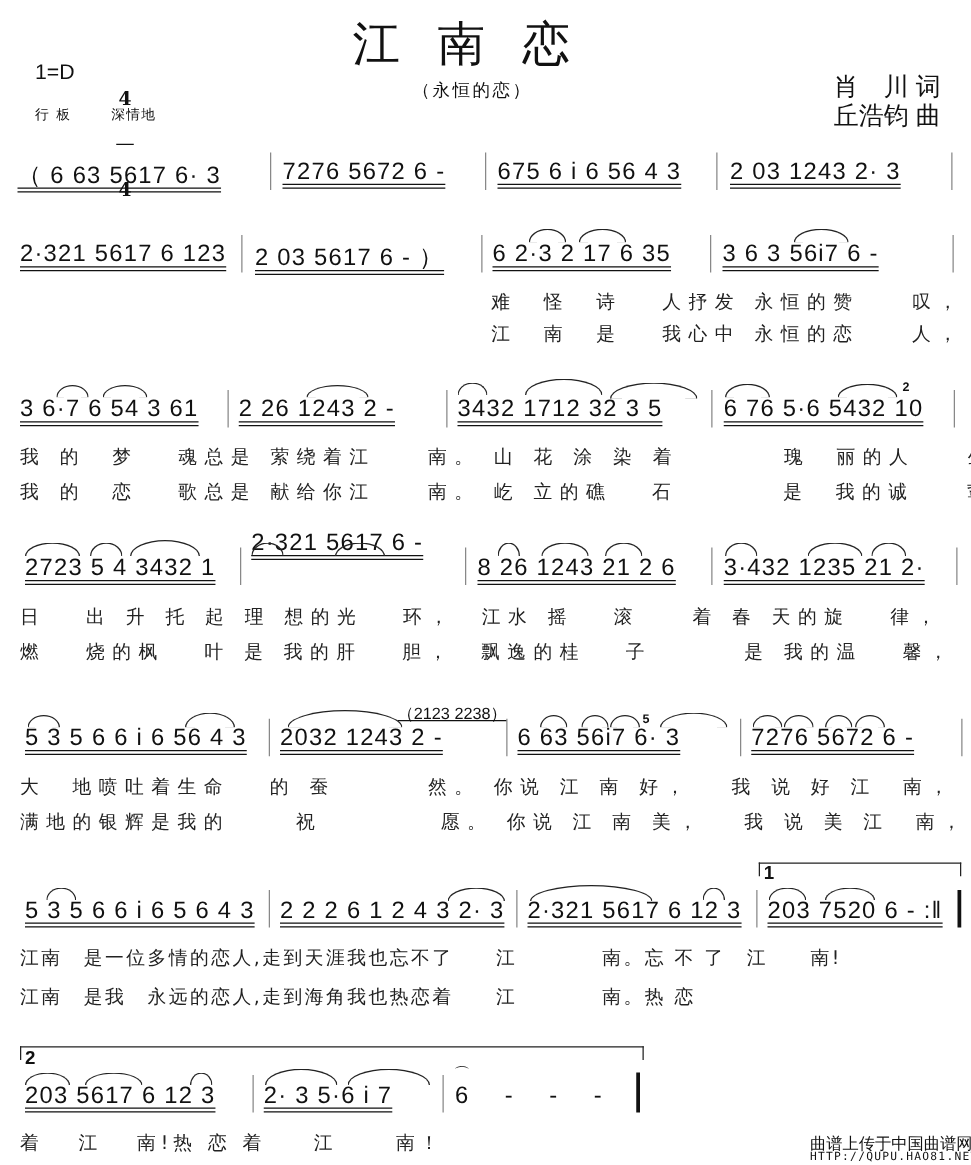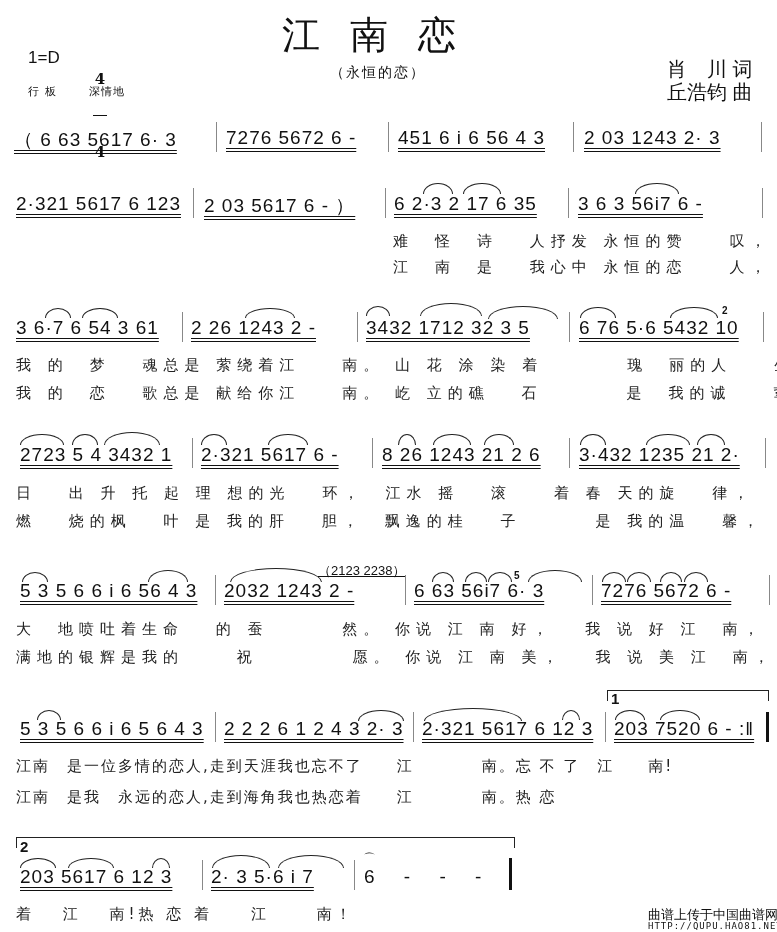--- a/index.html
+++ b/index.html
@@ -39,21 +39,21 @@
 <div class="abs tempo" style="left:28px;top:84px;letter-spacing:6px;">行板</div>
 <div class="abs tempo" style="left:89px;top:84px;letter-spacing:1px;">深情地</div>
 <div class="abs credit" style="left:667px;top:56px;">肖　川 词</div>
 <div class="abs credit" style="left:667px;top:79px;">丘浩钧 曲</div>
 
 <div>
   <div class="abs notes" style="left:14px;top:127px;">（ 6 63 5617 6· 3</div>
   <div class="bar" style="left:216px;top:122px;height:30px;"></div>
   <div class="abs notes" style="left:226px;top:127px;">7276 5672 6 -</div>
   <div class="bar" style="left:388px;top:122px;height:30px;"></div>
-  <div class="abs notes" style="left:398px;top:127px;">451 6 i 6 56 4 3</div>
+  <div class="abs notes" style="left:398px;top:127px;">675 6 i 6 56 4 3</div>
   <div class="bar" style="left:573px;top:122px;height:30px;"></div>
   <div class="abs notes" style="left:584px;top:127px;">2 03 1243 2· 3</div>
   <div class="bar" style="left:761px;top:122px;height:30px;"></div>
 </div>
 
 <div>
   <div class="abs notes" style="left:16px;top:193px;">2·321 5617 6 123</div>
   <div class="bar" style="left:193px;top:188px;height:30px;"></div>
   <div class="abs notes" style="left:204px;top:193px;">2 03 5617 6 - ）</div>
   <div class="bar" style="left:385px;top:188px;height:30px;"></div>
@@ -89,21 +89,21 @@
   <div class="abs lyric" style="left:16px;top:356px;">我 的　梦　 魂总是 萦绕着江　　南。 山 花 涂 染 着　　　　瑰　丽的人　　生，</div>
   <div class="abs lyric" style="left:16px;top:384px;">我 的　恋　 歌总是 献给你江　　南。 屹 立的礁　 石　　　　是　我的诚　　挚，</div>
 </div>
 
 <div>
   <div class="abs notes" style="left:20px;top:444px;">2723 5 4 3432 1</div>
   <div class="slur" style="left:20px;top:434px;width:42px;height:10px;"></div>
   <div class="slur" style="left:72px;top:434px;width:24px;height:10px;"></div>
   <div class="slur" style="left:104px;top:432px;width:54px;height:12px;"></div>
   <div class="bar" style="left:192px;top:438px;height:30px;"></div>
-  <div class="abs notes" style="left:201px;top:444px;">2·321 5617 6 -</div>
+  <div class="abs notes" style="left:201px;top:424px;">2·321 5617 6 -</div>
   <div class="slur" style="left:201px;top:434px;width:24px;height:10px;"></div>
   <div class="slur" style="left:268px;top:434px;width:38px;height:10px;"></div>
   <div class="bar" style="left:372px;top:438px;height:30px;"></div>
   <div class="abs notes" style="left:382px;top:444px;">8 26 1243 21 2 6</div>
   <div class="slur" style="left:398px;top:434px;width:16px;height:10px;"></div>
   <div class="slur" style="left:433px;top:434px;width:36px;height:10px;"></div>
   <div class="slur" style="left:484px;top:434px;width:28px;height:10px;"></div>
   <div class="bar" style="left:569px;top:438px;height:30px;"></div>
   <div class="abs notes" style="left:579px;top:444px;">3·432 1235 21 2·</div>
   <div class="slur" style="left:580px;top:434px;width:24px;height:10px;"></div>

